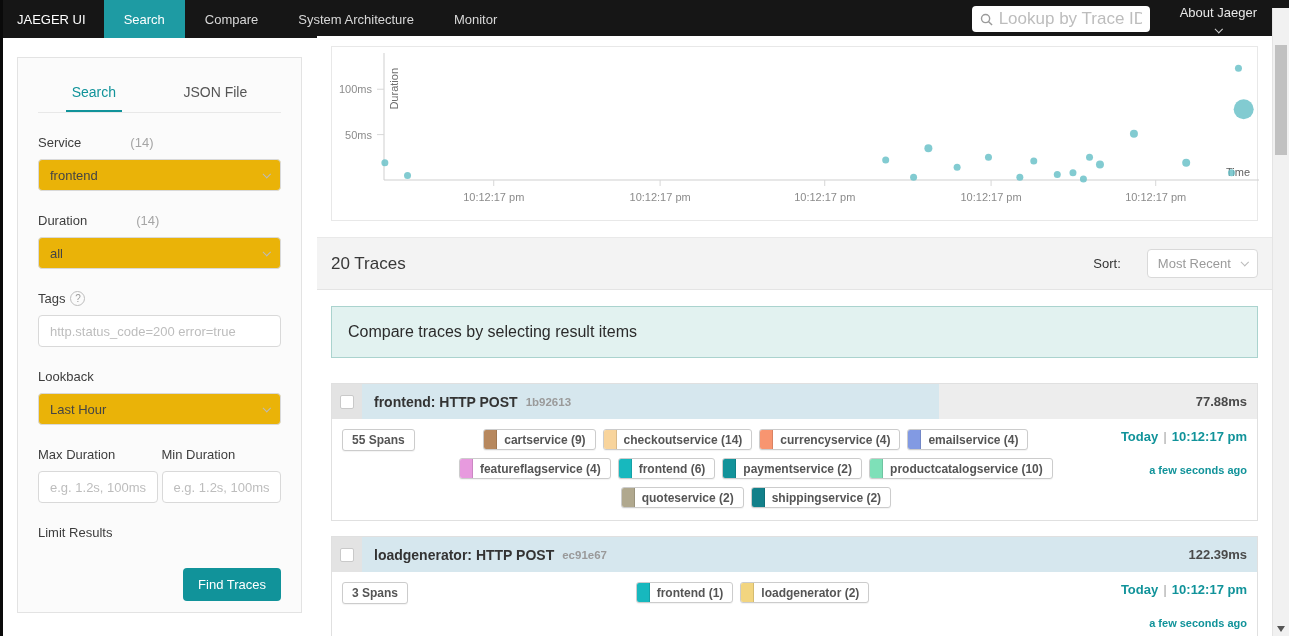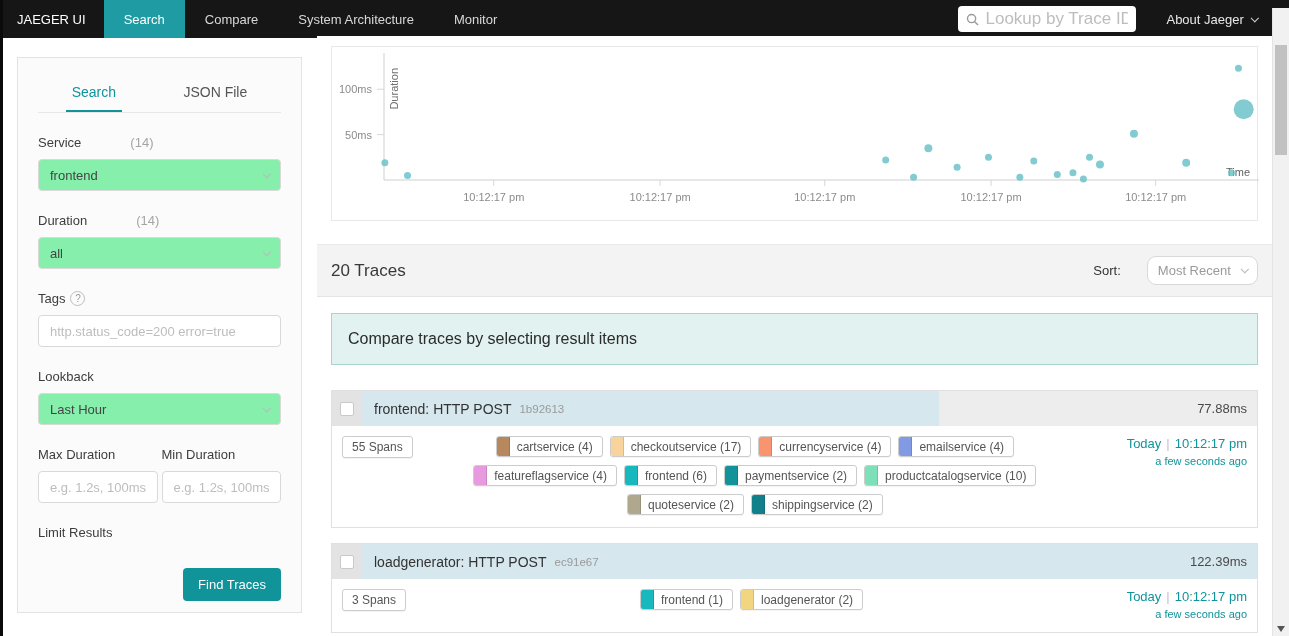--- a/index.html
+++ b/index.html
@@ -10,75 +10,75 @@
   
   .nav { height:38px; background:#161616; display:flex; align-items:stretch; }
   .brand { color:#fff; font-size:13px; display:flex; align-items:center; padding:0 18px 0 14px; }
   .nav-items { display:flex; align-items:stretch; }
   .nav-item { color:#d8d8d8; font-size:13px; display:flex; align-items:center; padding:0 20px; text-decoration:none; cursor:pointer; }
   .nav-item.active { background:#1e9ba3; color:#fff; }
   .nav-right { margin-left:auto; display:flex; align-items:center; gap:30px; padding-right:32px; }
   .trace-search { background:#fff; border-radius:4px; height:26px; width:178px; display:flex; align-items:center; padding:0 8px; }
   .trace-search svg { flex:0 0 auto; margin-right:6px; }
   .trace-search input { border:none; outline:none; width:100%; font-size:17px; color:#1d4ed8; background:transparent; }
-  .about { color:#e8e8e8; font-size:13px; display:flex; align-items:center; gap:7px; cursor:pointer; }
+  .about { color:#e8e8e8; font-size:13px; display:flex; align-items:center; gap:7px; cursor:pointer;flex-direction:column; }
   .chev { display:inline-block; border:solid #bbb; border-width:0 1.5px 1.5px 0; padding:2.6px; transform:rotate(45deg) translateY(-1px); }
   .chev.light { border-color:#cfcfcf; }
   ::placeholder { color:#bdbdbd; opacity:1; }
 
   
   .sidebar { position:absolute; left:14px; top:57px; width:285px; height:556px; background:#fbfbfb; border:1px solid #e3e3e3; padding:0 20px; }
   .tabs { display:flex; justify-content:space-around; border-bottom:1px solid #e8e8e8; margin:14px 0 6px; }
   .tab { font-size:14px; color:#555; padding:12px 6px 10px; cursor:pointer; border-bottom:2px solid transparent; }
   .tab.active { color:#11939a; border-bottom-color:#11939a; }
   .field { margin-top:22px; }
   .field-label { font-size:13px; color:#3d3d3d; display:flex; align-items:center; gap:5px; }
   .count { color:#a5a5a5;margin-left:44px; }
-  .selectbox { margin-top:9px; width:100%; height:32px; background:#86efac; border:1px solid #d9d9d9; border-radius:4px; display:flex; align-items:center; justify-content:space-between; padding:0 11px; font-size:13px; color:#444; cursor:pointer; }
+  .selectbox { margin-top:9px; width:100%; height:32px; background:#eab308; border:1px solid #d9d9d9; border-radius:4px; display:flex; align-items:center; justify-content:space-between; padding:0 11px; font-size:13px; color:#444; cursor:pointer; }
   .textinput { margin-top:9px; width:100%; height:32px; background:#fff; border:1px solid #d9d9d9; border-radius:4px; padding:8px 11px; font-size:13px; color:#444; outline:none; overflow:hidden; }
   .qmark { width:15px; height:15px; border:1px solid #bdbdbd; border-radius:50%; color:#9a9a9a; font-size:10px; display:inline-flex; align-items:center; justify-content:center; }
   .dur-row { display:flex; gap:4px; }
   .dur-row .field { flex:1; min-width:0; }
   .find-row { display:flex; justify-content:flex-end; margin-top:28px; }
   .find-btn { background:#11939a; color:#fff; border:none; border-radius:4px; font-size:13px; padding:9px 15px; cursor:pointer; }
 
   
   .main { position:absolute; left:314px; right:17px; top:36px; bottom:0; background:#fff; overflow:hidden; }
 
   .chart-panel { margin:10px 14px 0; height:175px; background:#fff; border:1px solid #e8e8e8; }
 
-  .results-head { margin-top:23px; height:53px; background:#f3f3f3; border-top:1px solid #e9e9e9; border-bottom:1px solid #e4e4e4; display:flex; align-items:center; padding:0 14px; }
+  .results-head { margin-top:16px; height:53px; background:#f3f3f3; border-top:1px solid #e9e9e9; border-bottom:1px solid #e4e4e4; display:flex; align-items:center; padding:0 14px; }
   .results-count { font-size:17px; color:#383838; }
   .results-right { margin-left:auto; display:flex; align-items:center; gap:26px; }
   .sort-label { font-size:13px; color:#333; }
-  .sort-select { height:29px; background:#fff; border:1px solid #d9d9d9; border-radius:9px; display:flex; align-items:center; gap:10px; padding:0 10px; font-size:13px; color:#9a9a9a; cursor:pointer; }
+  .sort-select { height:29px; background:#fff; border:1px solid #d9d9d9; border-radius:4px; display:flex; align-items:center; gap:10px; padding:0 10px; font-size:13px; color:#9a9a9a; cursor:pointer; }
   .ddg-btn { height:31px; background:#fff; border:1px solid #d3d3d3; border-radius:4px; font-size:13px; color:#4b4b4b; padding:0 14px; cursor:pointer; }
 
   .compare-banner { margin:16px 14px 0; height:52px; background:#e2f2f0; border:1px solid #aad3ce; display:flex; align-items:center; padding:0 16px; font-size:16px; color:#2b2b2b; }
 
   
-  .trace { margin:15px 14px 0; background:#fff; border:1px solid #e0e0e0; cursor:pointer; }
+  .trace { margin:15px 14px 0; background:#fff; border:1px solid #e0e0e0; cursor:pointer;font-weight:bold; }
   .trace:first-child { margin-top:25px; }
   .trace-head { position:relative; height:35px; background:#ededed; display:flex; align-items:center; }
   .cbcell { position:relative; z-index:2; width:30px; align-self:stretch; background:#e3e3e3; display:flex; align-items:center; justify-content:center; }
   .cb { width:14px; height:14px; background:#fff; border:1px solid #c9c9c9; border-radius:2px; }
   .dur-bar { position:absolute; left:30px; top:0; bottom:0; background:#d6e7ee; }
   .t-title { position:relative; z-index:2; font-size:14px; color:#333; margin-left:12px; white-space:nowrap; }
   .t-id { position:relative; z-index:2; font-size:11.5px; color:#9a9a9a; margin-left:8px; }
   .t-dur { position:relative; z-index:2; margin-left:auto; font-size:13px; color:#4a4a4a; padding-right:10px; }
   .trace-body { display:flex; padding:10px 10px 12px; }
   .spans-pill { flex:0 0 auto; align-self:flex-start; background:#fff; border:1px solid #ccc; border-radius:3px; font-size:12px; color:#555; padding:3px 9px; box-shadow:0 1px 1px rgba(0,0,0,.05); }
   .tagwrap { flex:1; display:flex; flex-wrap:wrap; justify-content:center; align-content:flex-start; column-gap:7px; row-gap:8px; padding:0 30px; }
   .svc-pill { display:inline-flex; align-items:center; background:#fff; border:1px solid #ccc; border-radius:3px; height:21px; font-size:12px; color:#555; overflow:hidden; box-shadow:0 1px 1px rgba(0,0,0,.05); }
   .svc-chip { width:13px; align-self:stretch; border-right:1px solid rgba(0,0,0,.12); }
   .svc-name { padding:0 9px 0 7px; white-space:nowrap; }
   .when { flex:0 0 150px; text-align:right; font-size:13px; }
   .when .row1 { color:#11939a; }
   .when .sep { color:#c2c2c2; margin:0 5px; }
-  .when .ago { margin-top:4px; color:#11939a; font-size:11px; }
+  .when .ago { margin-top:20px; color:#11939a; font-size:11px; }
 
   
   .sb { position:absolute; right:0; top:8px; bottom:0; width:17px; background:#f1f1f1; border-left:1px solid #e4e4e4; z-index:10; }
   .sb-thumb { position:absolute; left:2px; right:2px; top:37px; height:110px; background:#c1c1c1; }
   .sb-down { position:absolute; left:4px; bottom:4px; width:0; height:0; border-left:4.5px solid transparent; border-right:4.5px solid transparent; border-top:6px solid #555; }
 
   svg text { font-family:"Liberation Sans","DejaVu Sans",sans-serif; }
 </style>
 </head>
 <body>
@@ -248,25 +248,25 @@
             <span class="dur-bar" style="width: calc(64.5% - 19.35px);"></span>
             <span class="t-title">frontend: HTTP POST</span>
             <span class="t-id">1b92613</span>
             <span class="t-dur">77.88ms</span>
           </div>
           <div class="trace-body">
             <span class="spans-pill">55 Spans</span>
             <div class="tagwrap">
               <span class="svc-pill">
                 <span class="svc-chip" style="background: rgb(183, 136, 94);"></span>
-                <span class="svc-name">cartservice (4)</span>
+                <span class="svc-name">cartservice (9)</span>
               </span>
               <span class="svc-pill">
                 <span class="svc-chip" style="background: rgb(248, 212, 156);"></span>
-                <span class="svc-name">checkoutservice (17)</span>
+                <span class="svc-name">checkoutservice (14)</span>
               </span>
               <span class="svc-pill">
                 <span class="svc-chip" style="background: rgb(248, 149, 112);"></span>
                 <span class="svc-name">currencyservice (4)</span>
               </span>
               <span class="svc-pill">
                 <span class="svc-chip" style="background: rgb(130, 154, 227);"></span>
                 <span class="svc-name">emailservice (4)</span>
               </span>
               <span class="svc-pill">

